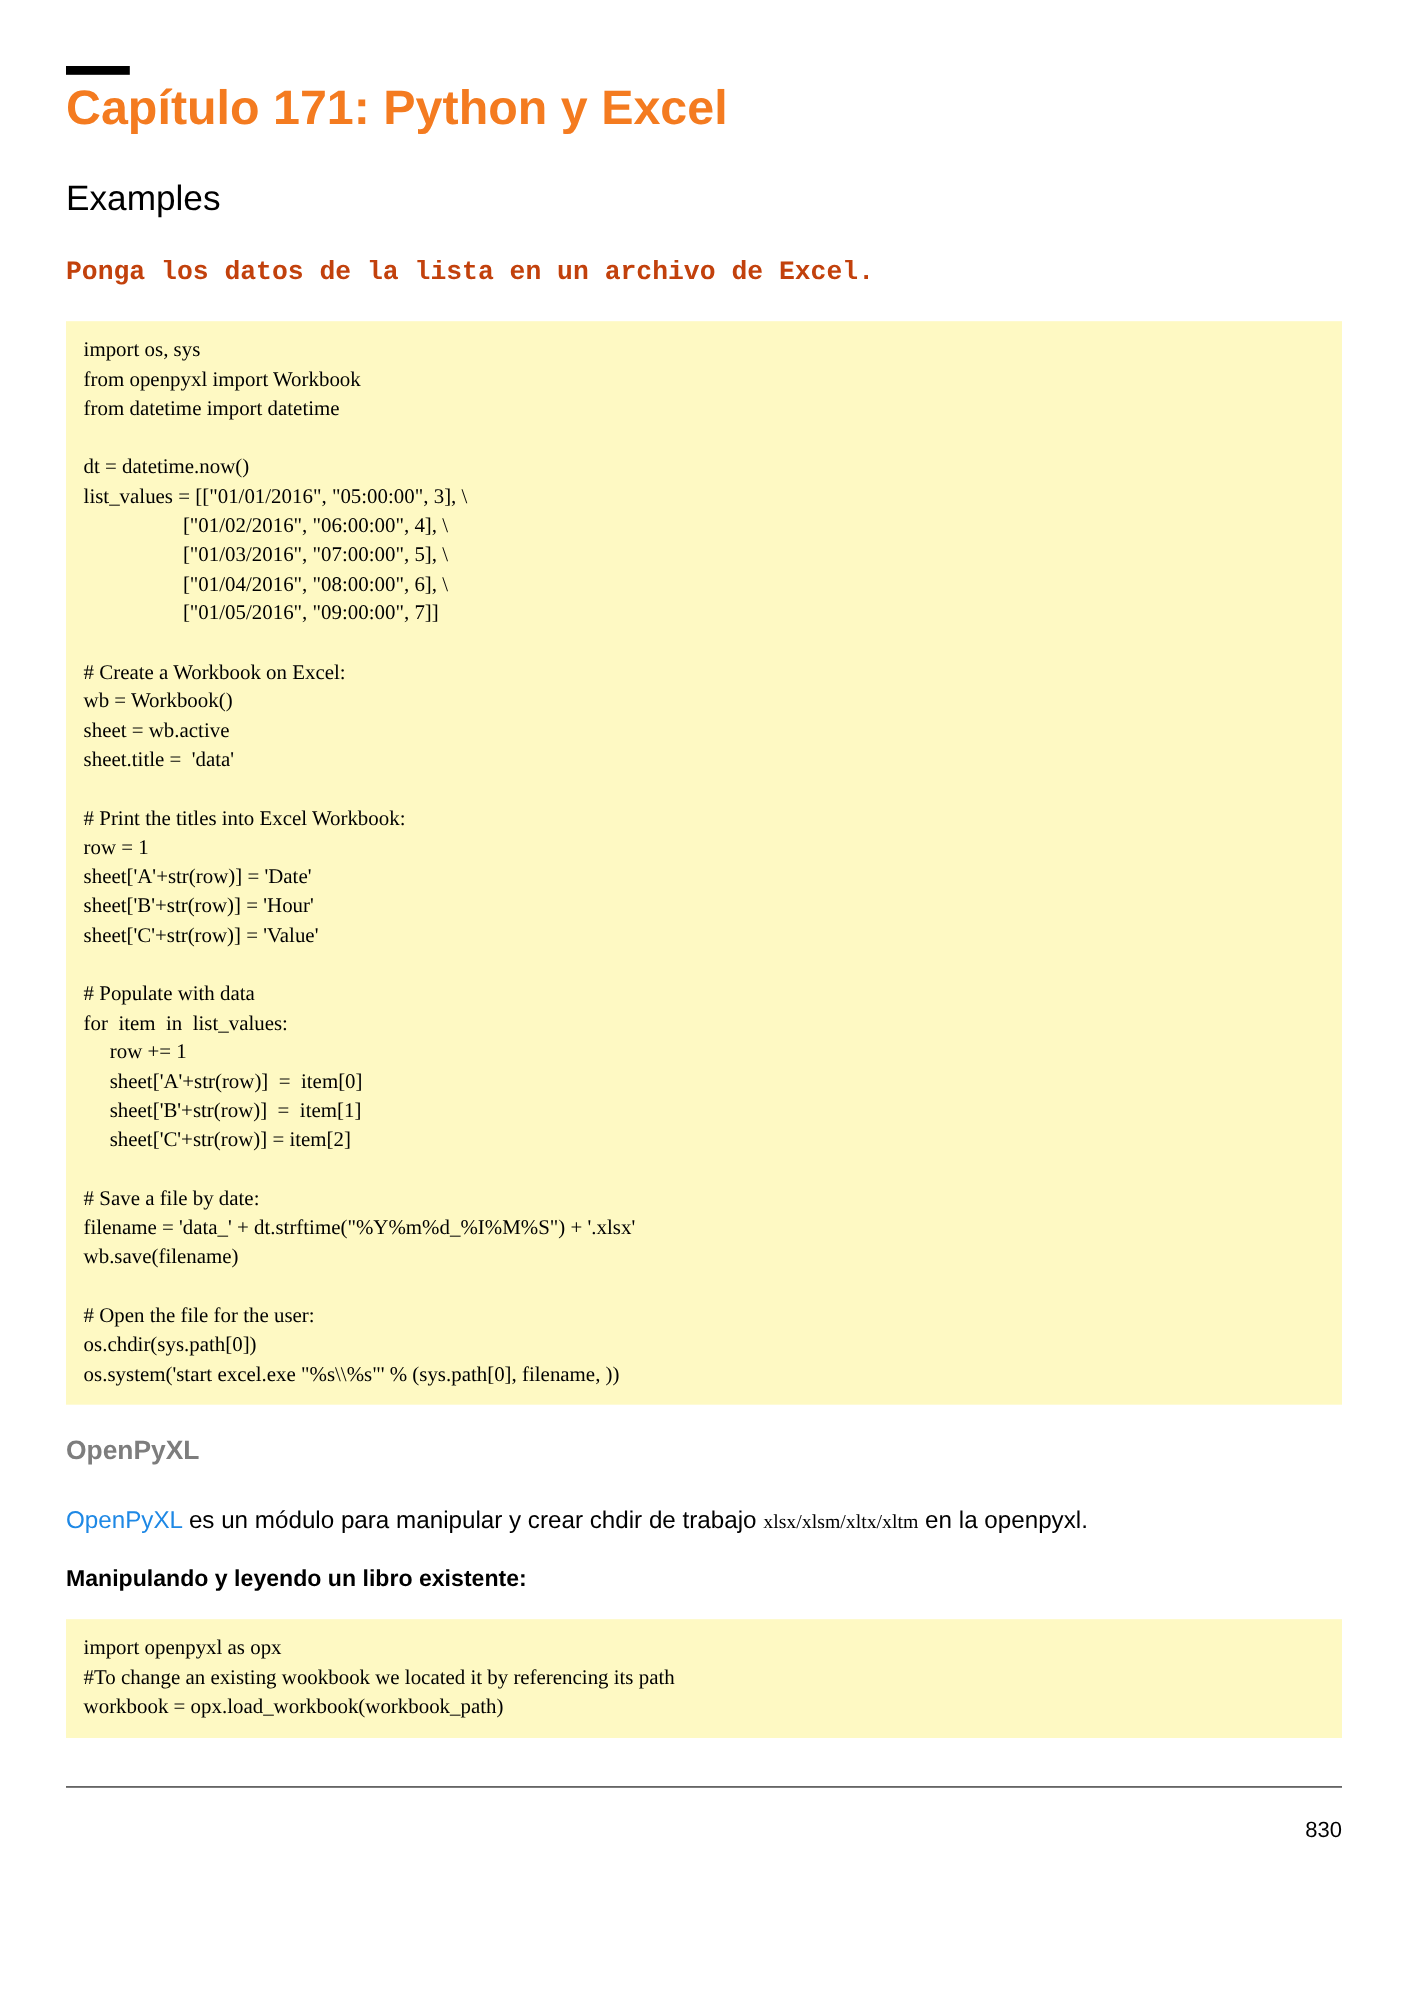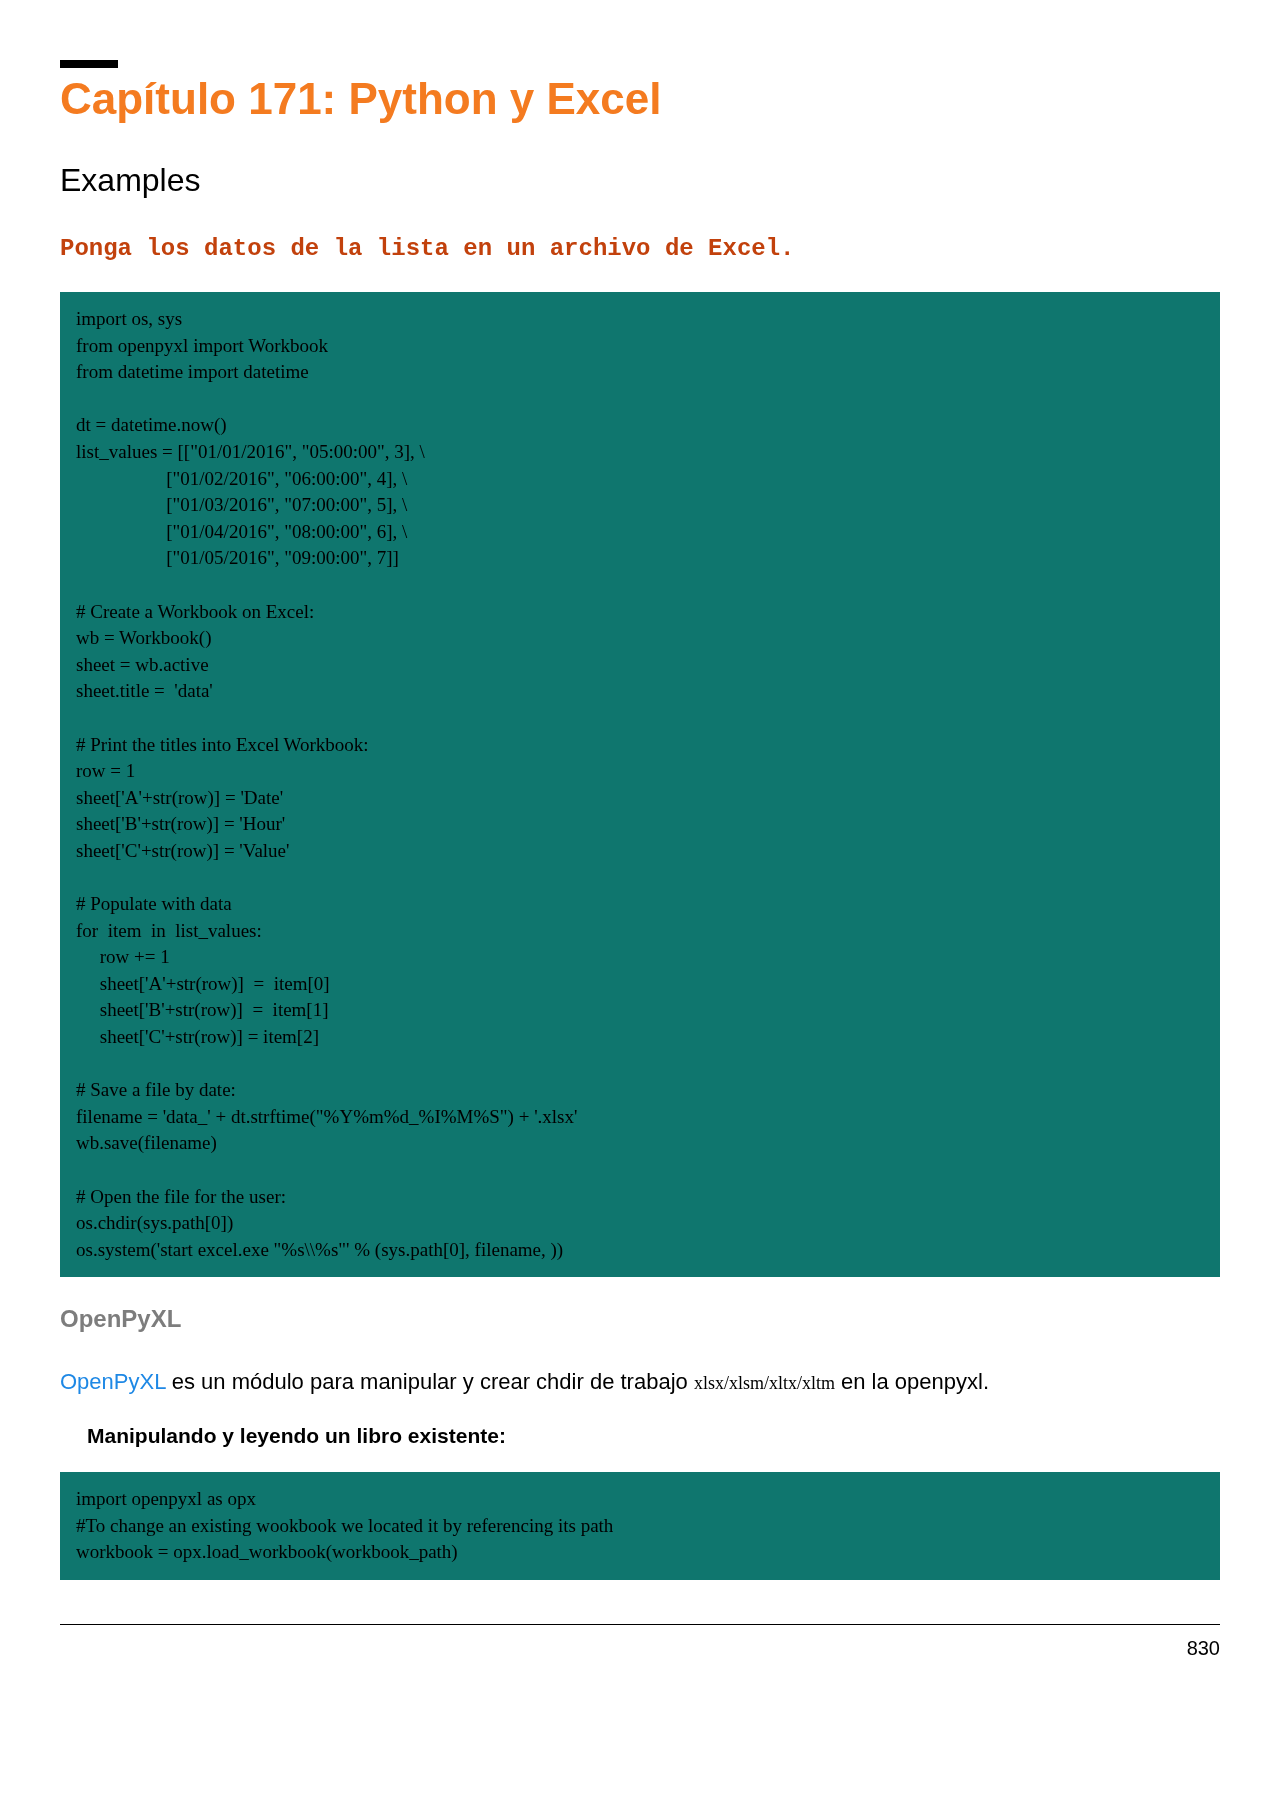--- a/index.html
+++ b/index.html
@@ -41,21 +41,21 @@
       font-family: Liberation Mono, monospace;
     }
     h3.openpyxl-heading {
       color: #7d7d7d;
       font-size: 24px;
       font-weight: bold;
       margin-top: 28px;
       margin-bottom: 34px;
     }
     pre.code-block {
-      background: #0f766e;
+      background: #fef9c3;
       padding: 14px 16px 14px 16px;
       font-family: "Times New Roman", Times, serif;
       font-size: 19px;
       line-height: 1.4;
       white-space: pre;
       overflow-x: auto;
       margin-bottom: 0;
     }
     .paragraph {
       font-size: 22px;
@@ -67,26 +67,25 @@
       text-decoration: none;
     }
     .inline-code {
       font-family: "Times New Roman", Times, serif;
       font-size: 18px;
     }
     h4.sub-heading {
       font-size: 21px;
       font-weight: bold;
       margin-bottom: 24px;
-      margin-left: 27px;
     }
     .footer-line {
       border-top: 1px solid #000;
       margin-top: 44px;
-      padding-top: 12px;
+      padding-top: 28px;
     }
     .page-number {
       text-align: right;
       font-size: 20px;
       color: #000;
     }
   </style>
 </head>
 <body>
 

